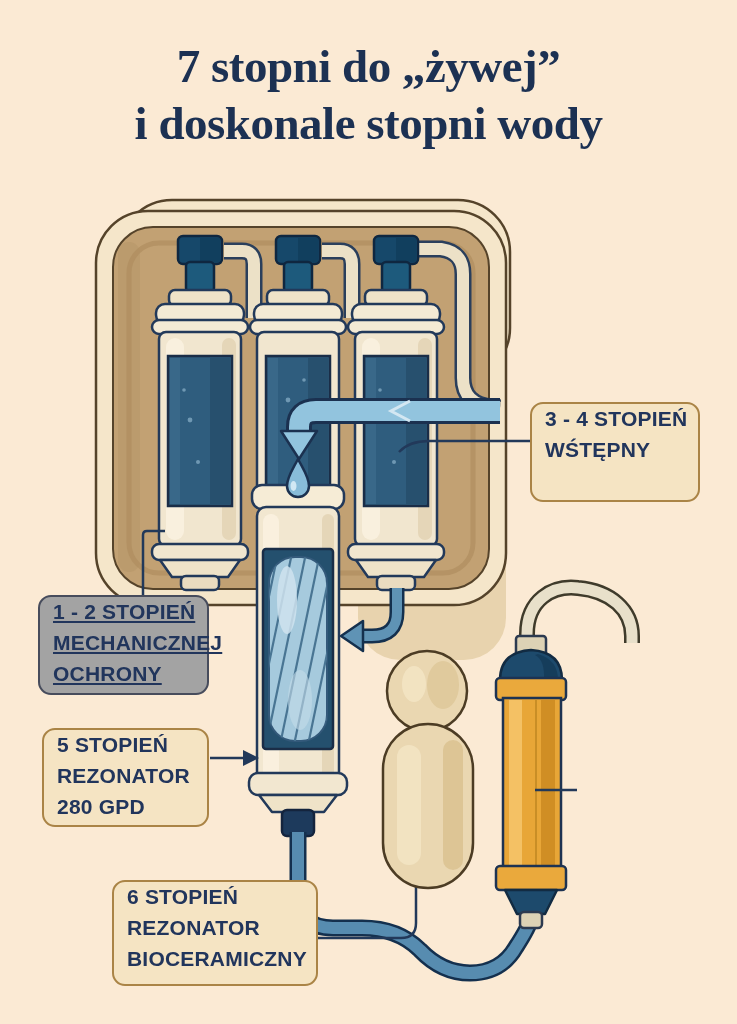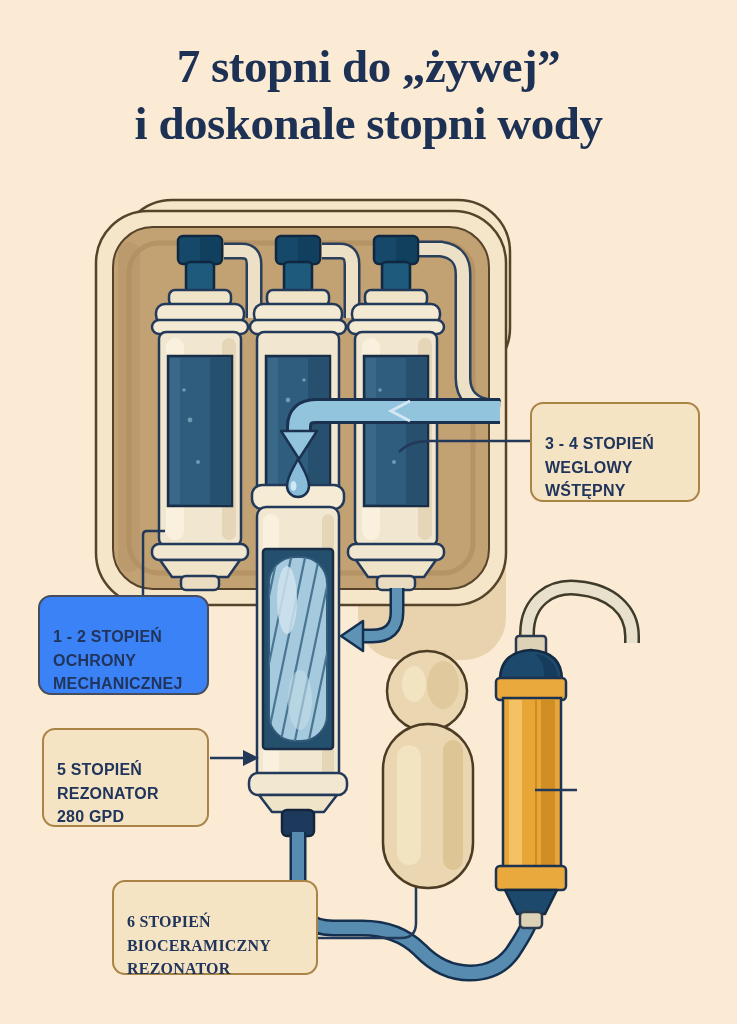--- a/index.html
+++ b/index.html
@@ -4,24 +4,24 @@
 <style>
   html,body{margin:0;padding:0;background:#fbead4;}
   #canvas{position:relative;width:737px;height:1024px;margin:0 auto;background:#fbead4;overflow:hidden;
           font-family:"Liberation Sans",sans-serif;}
   #diagram{position:absolute;left:0;top:0;width:737px;height:1024px;}
   .title{position:absolute;left:0;right:0;top:38px;text-align:center;
          font-family:"Liberation Serif",serif;font-weight:bold;font-size:47px;
          line-height:1.22;color:#1c3153;letter-spacing:-0.5px;}
   .title span{display:block;}
   .callout{position:absolute;box-sizing:border-box;background:#f5e4c3;
-           border:2px solid #aa8446;border-radius:13px;padding:28px 13px;
-           font-weight:bold;color:#21355c;font-size:16px;line-height:1.47;
+           border:2px solid #aa8446;border-radius:13px;padding:0 13px;
+           font-weight:bold;color:#21355c;font-size:21px;line-height:1.47;
            letter-spacing:.2px;}
-  .callout.dark-border{border-color:#474c5c;background:#3b82f6;}
+  .callout.dark-border{border-color:#474c5c;background:#a3a3a3;text-decoration:underline;}
   .callout div{white-space:nowrap;}
 </style>
 </head>
 <body>
 
 <div id="canvas">
 
   <svg id="diagram" viewBox="0 0 737 1024" xmlns="http://www.w3.org/2000/svg">
 
     <rect x="358" y="528" width="148" height="132" rx="42" fill="#e3cda4" opacity="0.8"></rect>
@@ -186,36 +186,35 @@
     <path d="M577,790 H535" fill="none" stroke="#22395a" stroke-width="2.5"></path>
   </svg>
 
   <div class="title">
     <span>7 stopni do „żywej”</span>
     <span>i doskonale stopni wody</span>
   </div>
 
   <div class="callout" style="left:530px;top:402px;width:170px;height:100px;">
     <div>3 - 4 STOPIEŃ</div>
-    <div>WEGLOWY</div>
     <div>WŚTĘPNY</div>
   </div>
 
   <div class="callout dark-border" style="left:38px;top:595px;width:171px;height:100px;">
     <div>1 - 2 STOPIEŃ</div>
+    <div>MECHANICZNEJ</div>
     <div>OCHRONY</div>
-    <div>MECHANICZNEJ</div>
   </div>
 
   <div class="callout" style="left:42px;top:728px;width:167px;height:99px;">
     <div>5 STOPIEŃ</div>
     <div>REZONATOR</div>
     <div>280 GPD</div>
   </div>
 
-  <div class="callout" style="left:112px;top:880px;width:206px;height:95px;font-family:Liberation Serif, serif;">
+  <div class="callout" style="left:112px;top:880px;width:206px;height:106px;">
     <div>6 STOPIEŃ</div>
+    <div>REZONATOR</div>
     <div>BIOCERAMICZNY</div>
-    <div>REZONATOR</div>
   </div>
 
 
 </div>
 
 </body></html>

